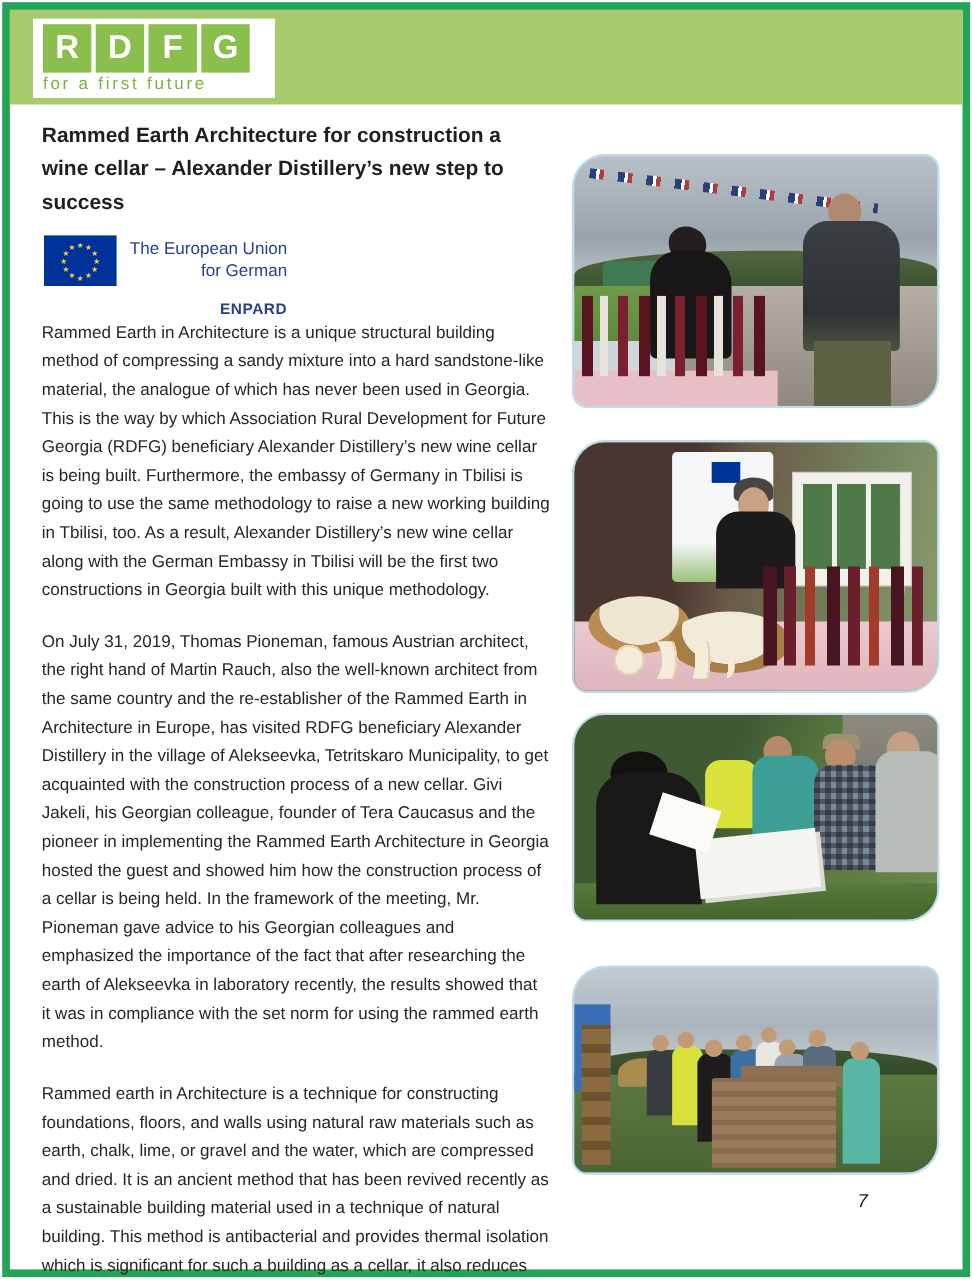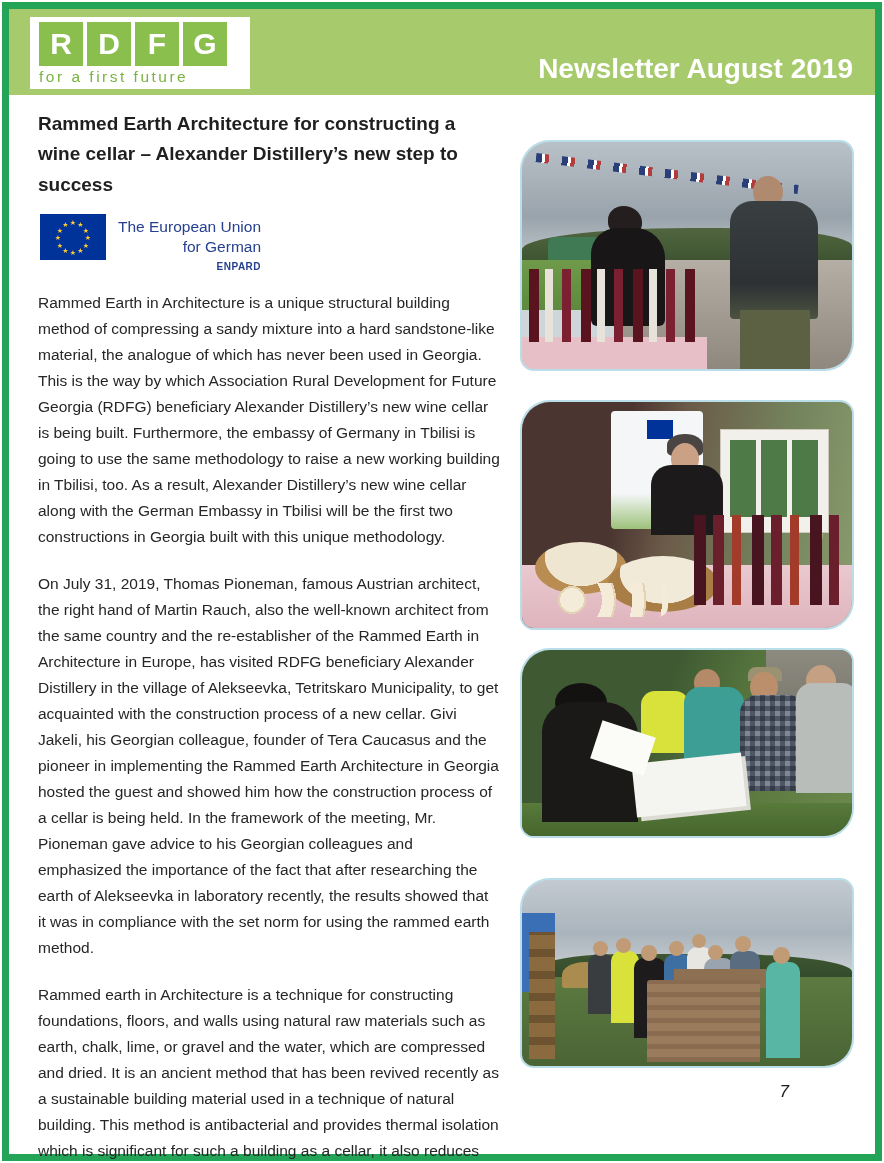--- a/index.html
+++ b/index.html
@@ -17,21 +17,21 @@
   .logo-tagline { margin-top:2px; color:#7ab33f; font-size:15.5px; letter-spacing:2.5px; white-space:nowrap; }
   .newsletter-title { position:absolute; right:22px; bottom:10px; color:#fff; font-weight:bold; font-size:28px; }
 
   
   .article { position:absolute; left:29px; top:100px; width:462px; color:#262626; }
   .article-title { font-size:19px; font-weight:bold; color:#1f1f1f; line-height:1.6; width:440px; margin:0 0 14px 0; }
   .eu-block { display:flex; align-items:flex-start; gap:12px; margin:8px 0 14px 2px; height:62px; }
   .eu-flag { width:66px; height:46px; background:#039; position:relative; flex:0 0 auto; }
   .eu-text { color:#26408f; font-size:15.5px; line-height:1.25; padding-top:3px;text-align:right; }
   .eu-line2 { padding-left:7px; }
-  .eu-line3 { font-size:10px; font-weight:bold; letter-spacing:.5px; margin-top:5px; padding-left:7px; }
+  .eu-line3 { font-size:14px; font-weight:bold; letter-spacing:.5px; margin-top:16px; padding-left:7px; }
   .para { font-size:15.5px; line-height:26px; margin:0 0 21px 0; }
 
   
   .photo-col { position:absolute; left:511px; top:131px; width:334px; }
   .photo { position:relative; width:334px; border:2px solid #b9dde9; border-radius:30px 14px 30px 14px; overflow:hidden; background:#cfd6da; }
   .ph1 { height:231px; margin-bottom:29px; }
   .ph2 { height:230px; margin-bottom:18px; }
   .ph3 { height:190px; margin-bottom:40px; }
   .ph4 { height:190px; }
   .photo * { position:absolute; }
@@ -114,25 +114,24 @@
     <div class="banner">
       <div class="logo-box">
         <div class="logo-squares">
           <div class="logo-square">R</div>
           <div class="logo-square">D</div>
           <div class="logo-square">F</div>
           <div class="logo-square">G</div>
         </div>
         <div class="logo-tagline">for a first future</div>
       </div>
-      <div class="newsletter-title">Newsletter August 2019</div>
     </div>
 
     <div class="article">
-      <h1 class="article-title">Rammed Earth Architecture for constructing a wine cellar – Alexander Distillery’s new step to success</h1>
+      <h1 class="article-title">Rammed Earth Architecture for construction a wine cellar – Alexander Distillery’s new step to success</h1>
 
       <div class="eu-block">
         <div class="eu-flag">
           <svg width="66" height="46" viewBox="0 0 66 46">
             <g fill="#ffcc33" font-size="7" text-anchor="middle">
               <text x="33" y="11">★</text>
                 <text x="40.5" y="13">★</text>
                 <text x="46" y="18.5">★</text>
               <text x="48" y="26">★</text>
                 <text x="46" y="33.5">★</text>

